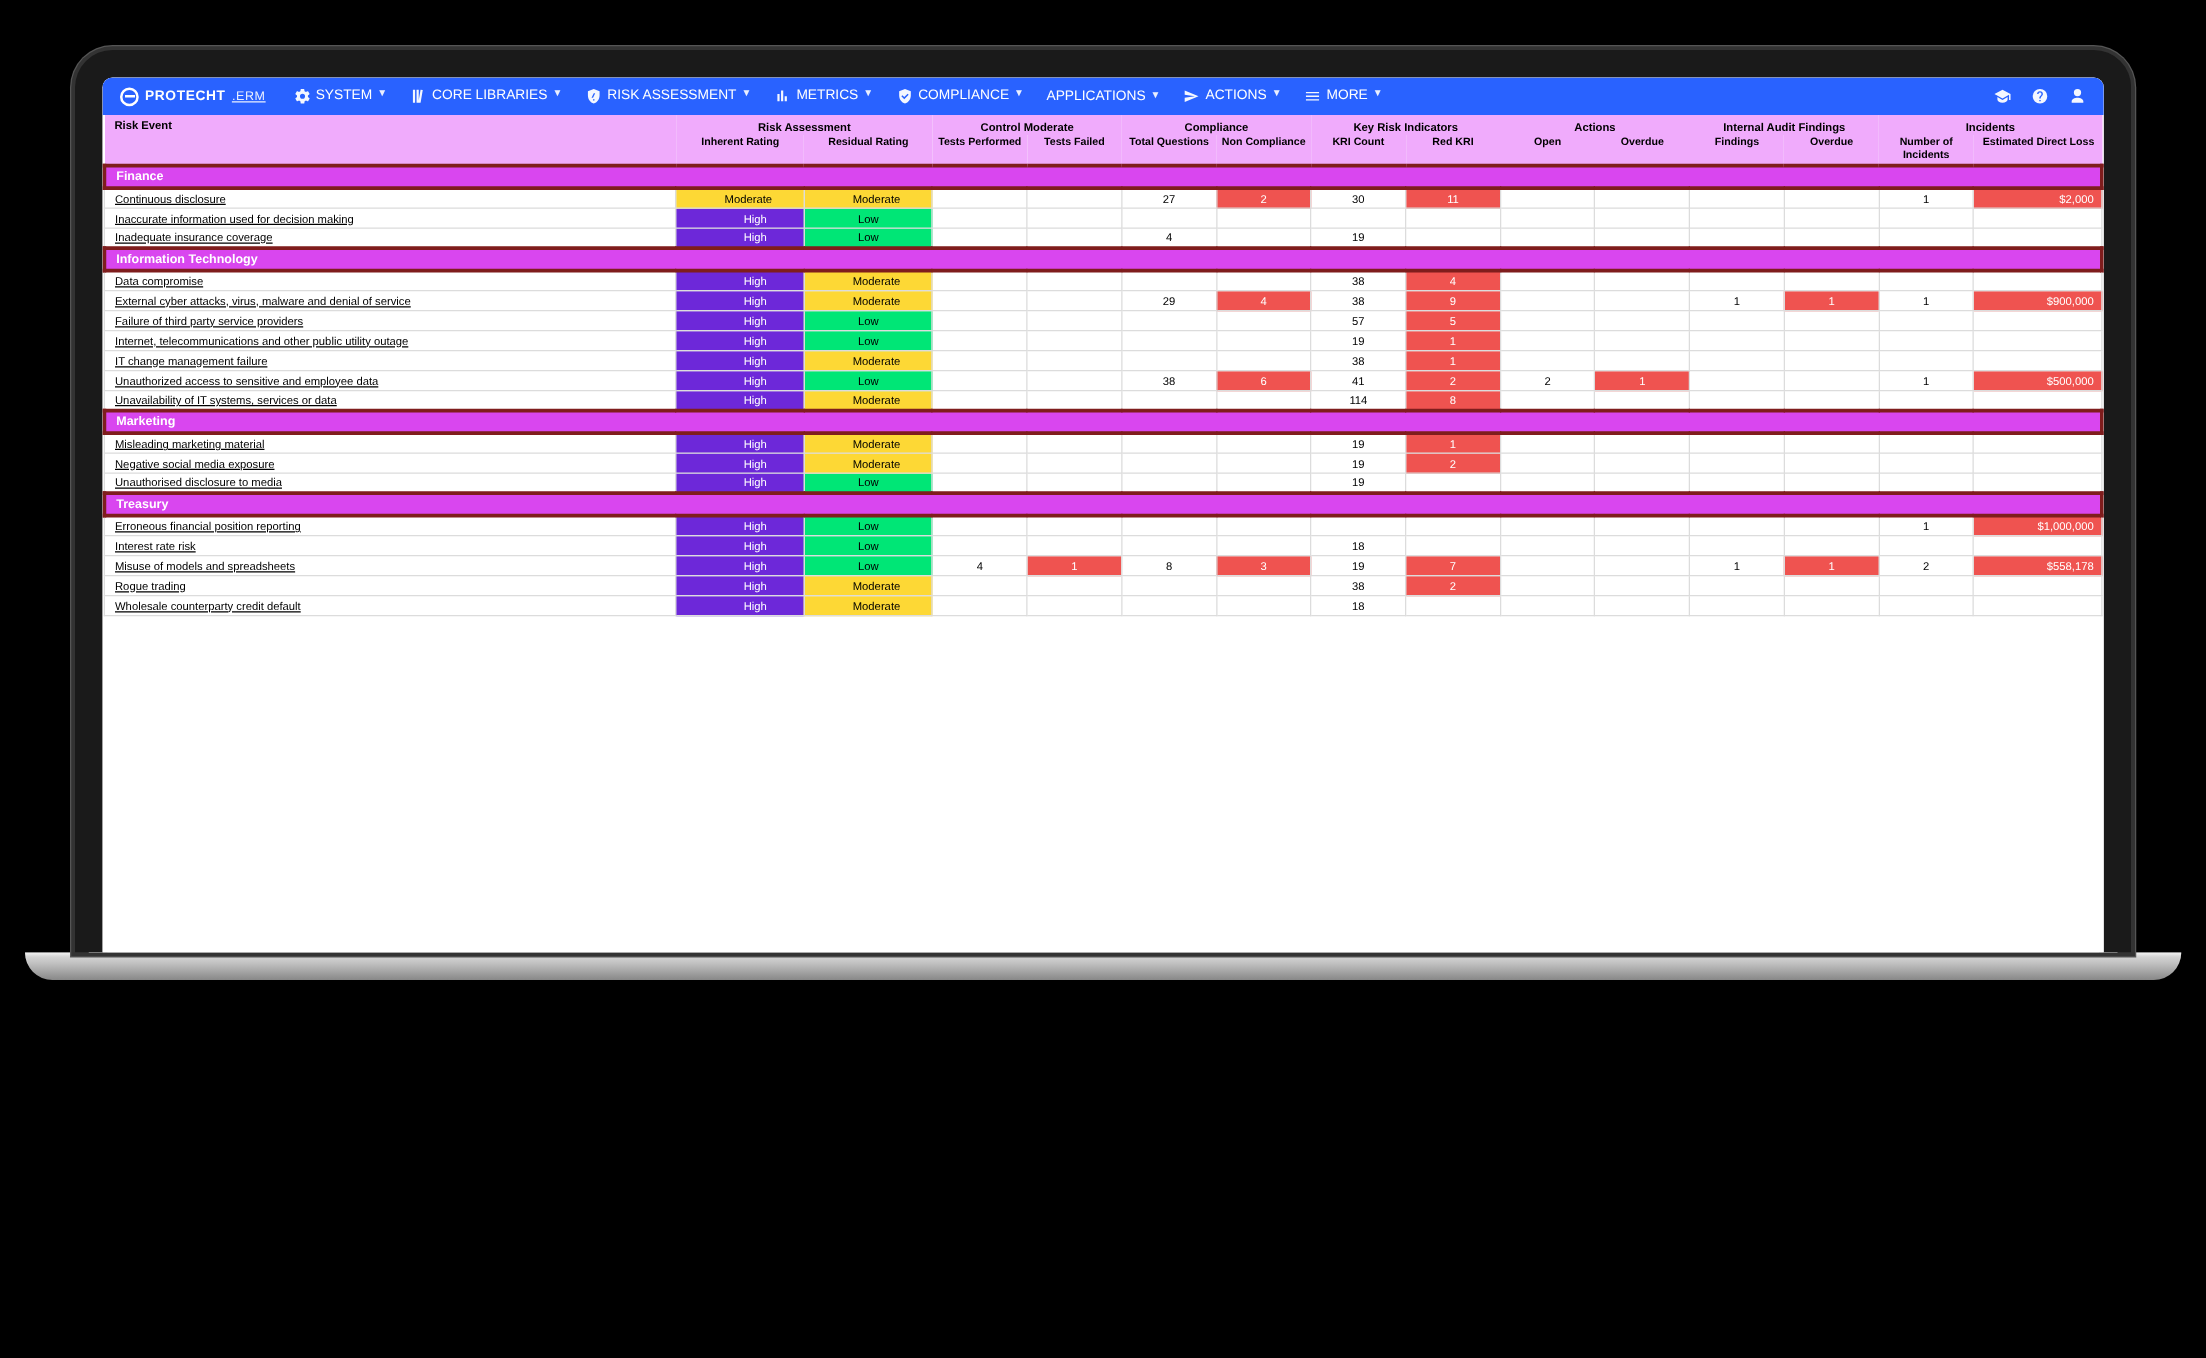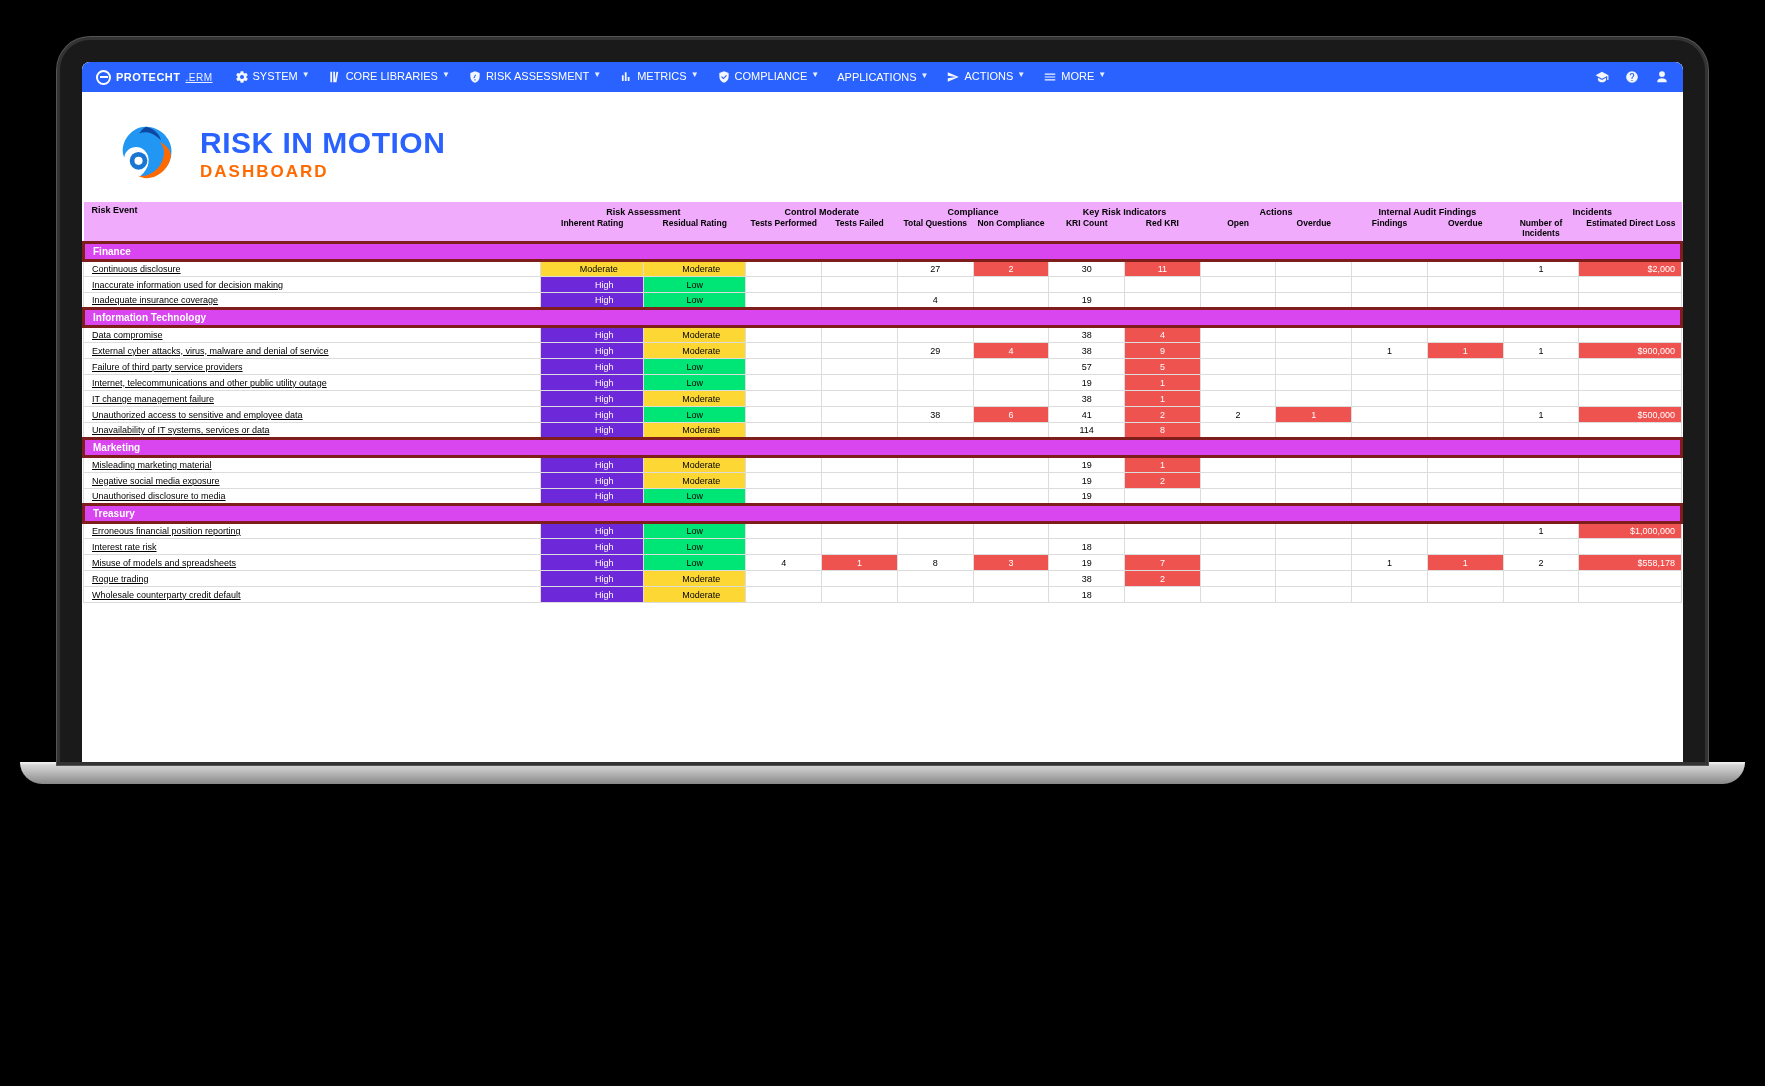--- a/index.html
+++ b/index.html
@@ -170,33 +170,20 @@
           </svg>
         <svg class="nav-ico" viewBox="0 0 24 24">
             <path d="M12 2a10 10 0 1 0 10 10A10 10 0 0 0 12 2zm1 17h-2v-2h2zm1.9-7.7-.9.9A3.4 3.4 0 0 0 13 15h-2v-.5a4 4 0 0 1 1.2-2.8l1.2-1.2A1.9 1.9 0 0 0 14 9a2 2 0 0 0-4 0H8a4 4 0 0 1 8 0 3.2 3.2 0 0 1-1.1 2.3z"></path>
           </svg>
         <svg class="nav-ico" viewBox="0 0 24 24">
             <path d="M12 12a5 5 0 1 0-5-5 5 5 0 0 0 5 5zm0 2c-4 0-8 2-8 5v2h16v-2c0-3-4-5-8-5z"></path>
           </svg>
       </div>
     </div>
 
-    <div class="page-head">
-      <svg class="logo-swirl" viewBox="0 0 100 100">
-        <path d="M50 10 C 75 10 95 35 85 60 C 80 75 60 90 42 82 C 55 72 58 55 48 45 C 38 35 20 40 18 55 C 10 38 25 10 50 10 Z" fill="#2196f3"></path>
-        <path d="M50 10 C 60 12 70 20 72 30 C 60 18 50 16 40 20 C 45 13 48 11 50 10 Z" fill="#0d47a1"></path>
-        <path d="M85 60 C 78 80 55 92 38 82 C 52 85 68 75 74 60 C 79 48 76 38 70 32 C 82 38 90 48 85 60 Z" fill="#ff6a00"></path>
-        <circle cx="39" cy="60" r="13" fill="#1976d2"></circle>
-        <circle cx="39" cy="60" r="6" fill="#fff"></circle>
-      </svg>
-      <div class="titles">
-        <div class="title-main">RISK IN MOTION</div>
-        <div class="title-sub">DASHBOARD</div>
-      </div>
-    </div>
 
     <div class="tbl-wrap">
       <table>
         <colgroup>
           <col class="c-name">
           <col class="c-rating">
             <col class="c-rating">
           <col class="c-num">
             <col class="c-num">
           <col class="c-num">

